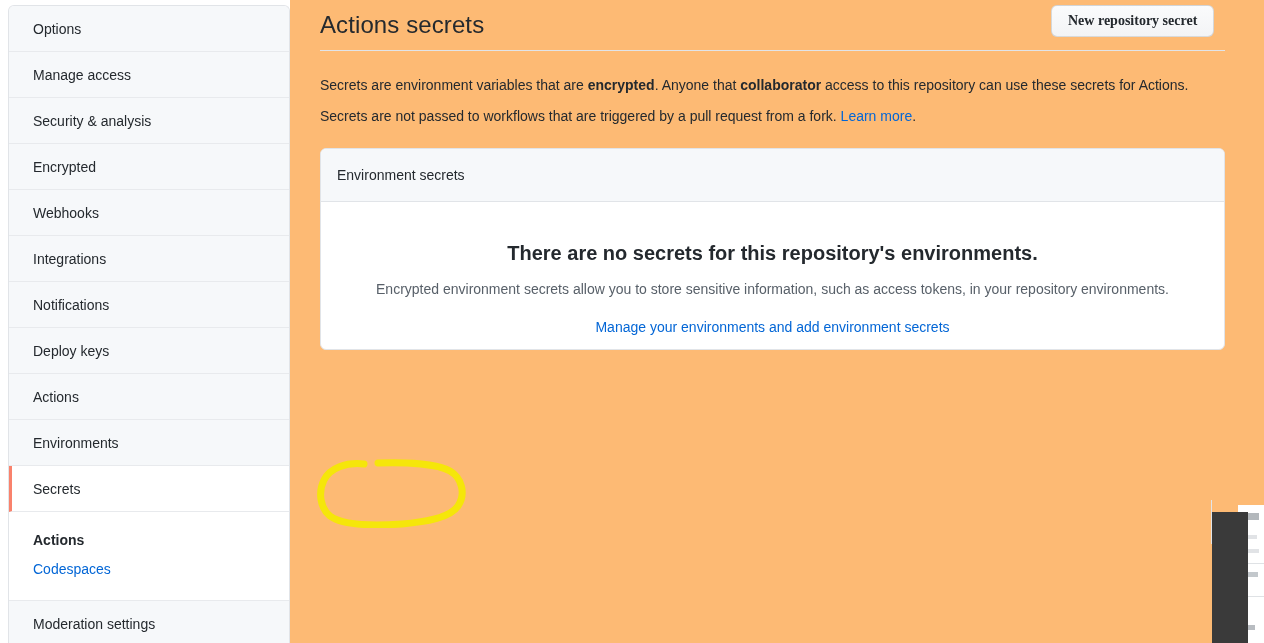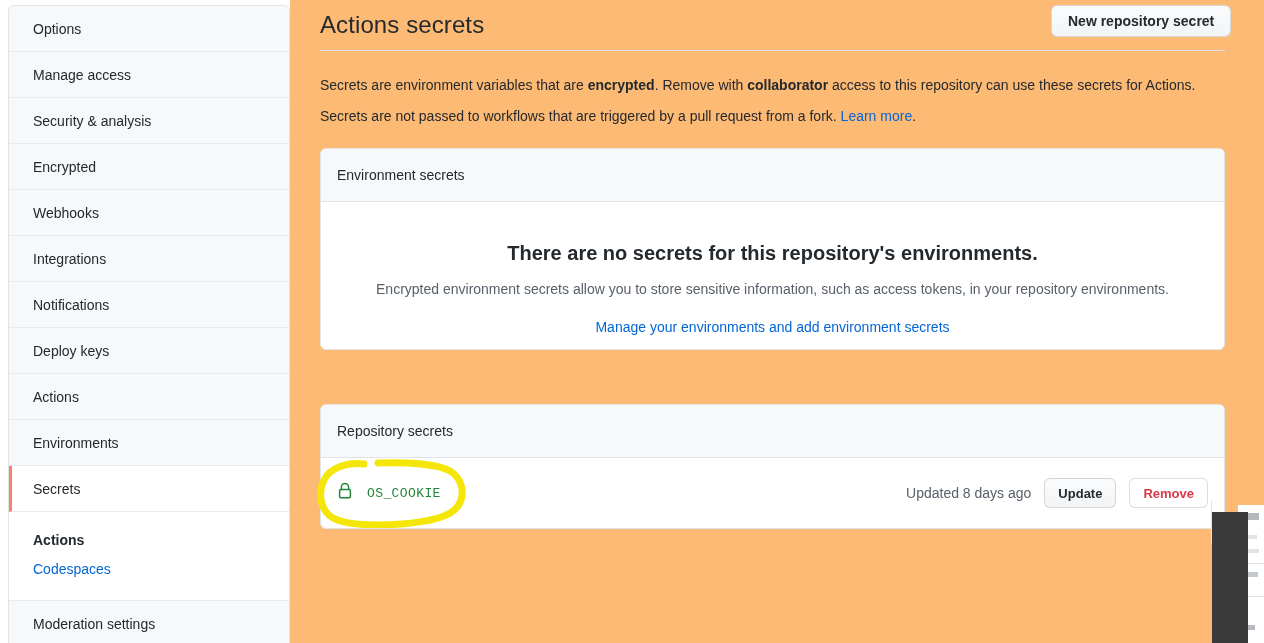--- a/index.html
+++ b/index.html
@@ -64,21 +64,21 @@
     margin: 0; line-height: 34px; letter-spacing: 0.1px;
   }
   #new-secret-btn {
     position: absolute; left: 761px; top: 5px;
     height: 32px; padding: 0 16px;
     font-size: 14px; font-weight: 600; color: #24292e;
     background: linear-gradient(180deg,#fafbfc,#f3f4f6);
     border: 1px solid rgba(27,31,35,0.15);
     border-radius: 6px;
     cursor: pointer;
-    font-family: Liberation Sans, sans-serif;
+    font-family: Liberation Serif, serif;
     white-space: nowrap;
   }
   #head-rule {
     position: absolute; left: 30px; top: 50px; width: 905px;
     height: 1px; background: #e1e4e8;
   }
 
   .desc {
     position: absolute; left: 30px; width: 905px;
     font-size: 14px; color: #24292e; line-height: 21px;
@@ -246,56 +246,35 @@
   </div>
 
   <div id="main">
 
     <div id="page-head">
       <h1 id="page-title">Actions secrets</h1>
     </div>
     <button id="new-secret-btn">New repository secret</button>
     <div id="head-rule"></div>
 
-    <div class="desc" id="desc-1"><span>Secrets are environment variables that are </span><b>encrypted</b><span>. Remove with </span><b>collaborator</b><span> access to this repository can use these secrets for Actions.</span></div>
+    <div class="desc" id="desc-1"><span>Secrets are environment variables that are </span><b>encrypted</b><span>. Anyone that </span><b>collaborator</b><span> access to this repository can use these secrets for Actions.</span></div>
 
     <div class="desc" id="desc-2"><span>Secrets are not passed to workflows that are triggered by a pull request from a fork. </span><a href="#">Learn more</a><span>.</span></div>
 
     <div class="box" id="env-box">
       <div class="box-header">
         <span>Environment secrets</span>
       </div>
       <div id="env-empty">
         <h2 id="env-empty-title">There are no secrets for this repository's environments.</h2>
         <p id="env-empty-sub">Encrypted environment secrets allow you to store sensitive information, such as access tokens, in your repository environments.</p>
         <a href="#" id="env-empty-link">Manage your environments and add environment secrets</a>
       </div>
     </div>
 
-    <div class="box" id="repo-box">
-      <div class="box-header">
-        <span>Repository secrets</span>
-      </div>
-      <div class="secret-row">
-        <div class="secret-left">
-          <span class="lock-icon">
-            <svg width="16" height="18" viewBox="0 0 16 18" fill="none" aria-hidden="true">
-              <path d="M4.4 7.6V5.2a3.6 3.6 0 0 1 7.2 0v2.4" stroke="#22863a" stroke-width="1.5" fill="none"></path>
-              <rect x="2.6" y="7.6" width="10.8" height="8.2" rx="1.2" stroke="#22863a" stroke-width="1.5" fill="none"></rect>
-            </svg>
-          </span>
-          <span class="secret-name">OS_COOKIE</span>
-        </div>
-        <div class="secret-right">
-          <span class="updated-text">Updated 8 days ago</span>
-          <button class="row-btn update">Update</button>
-          <button class="row-btn remove">Remove</button>
-        </div>
-      </div>
-    </div>
 
   </div>
 
   <svg id="annotation" viewBox="0 0 160 70">
     <path d="M48 6 C30 4 14 10 8 22 C2 34 4 50 14 58 C26 67 56 68 86 66
              C110 64 134 60 142 48 C150 36 146 20 134 13 C122 6 92 4 62 5" stroke="#f5e60a" stroke-width="7" fill="none" stroke-linecap="round" stroke-linejoin="round"></path>
   </svg>
 
   <div id="dark-panel-edge"></div>
   <div id="ghost-panel">

